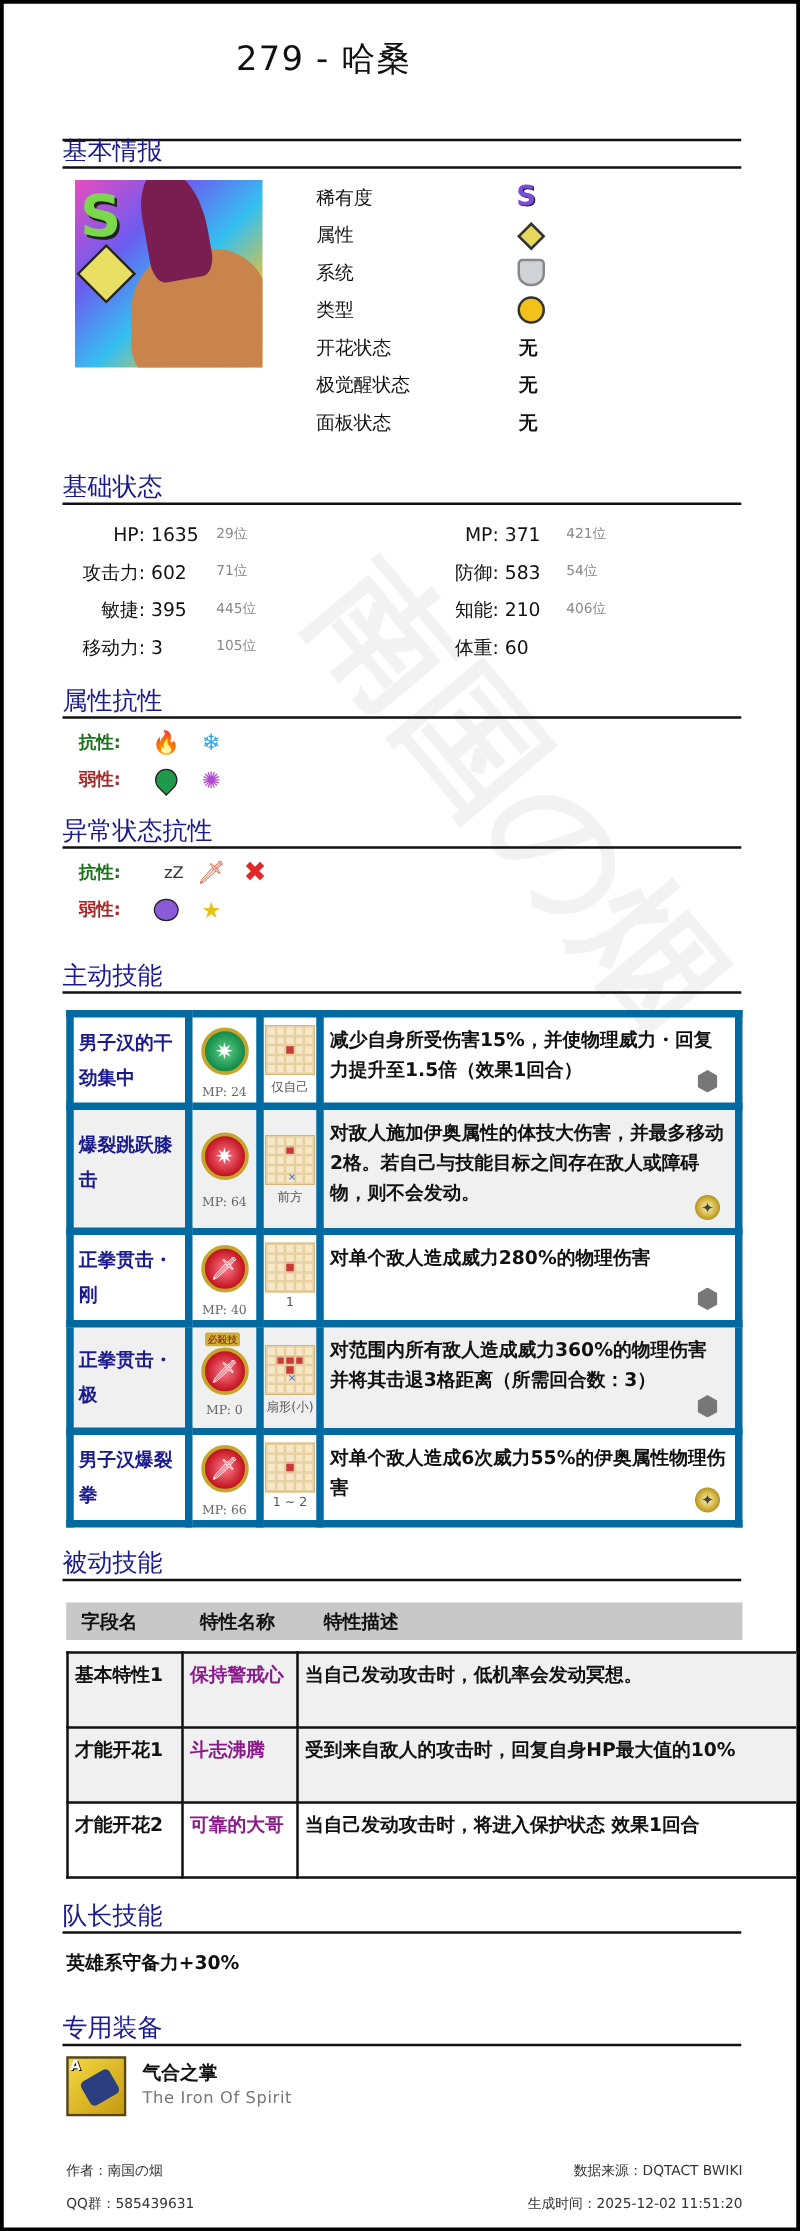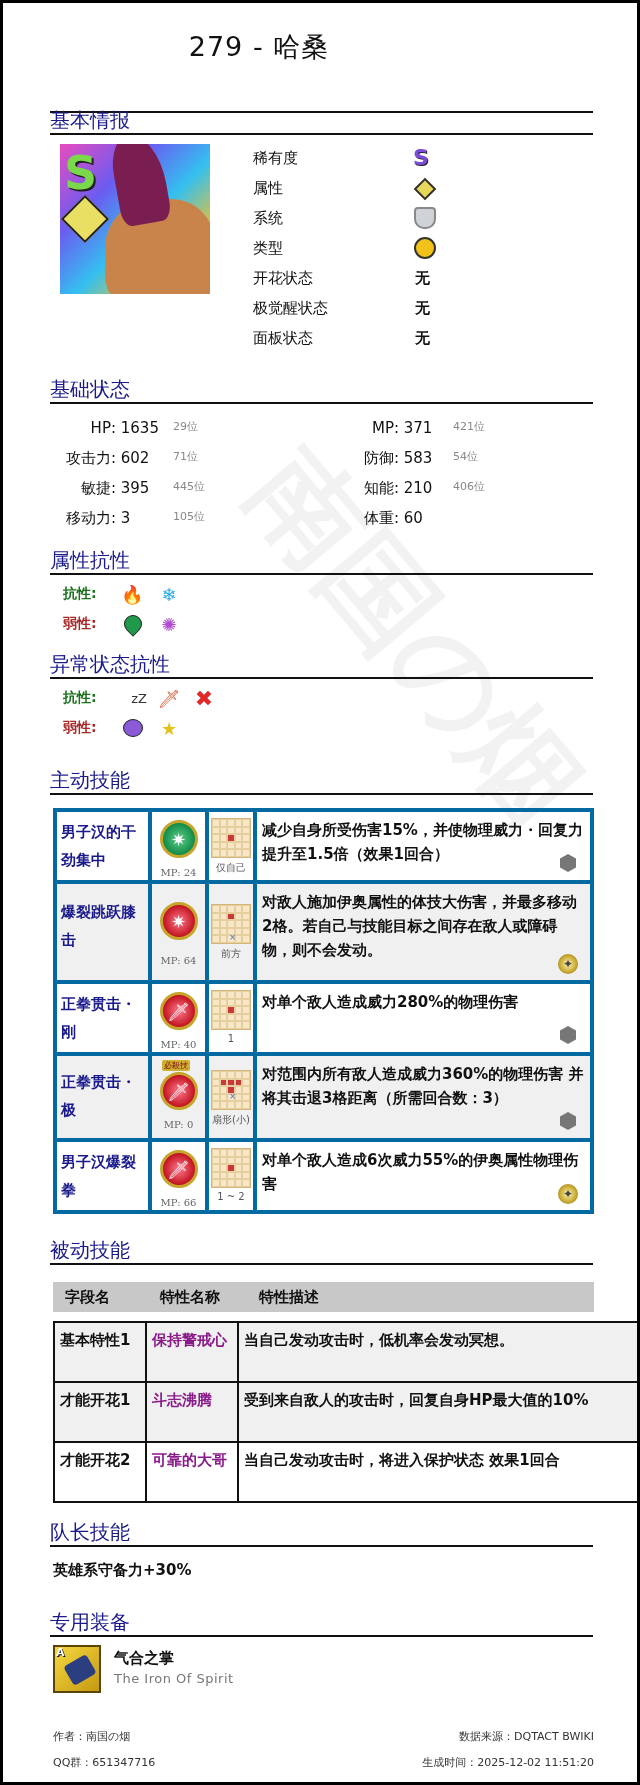--- a/index.html
+++ b/index.html
@@ -22,21 +22,21 @@
   .info-val { position: absolute; left: 412px; height: 20px; font-size: 15px; font-weight: bold; }
   .ico { position: absolute; width: 22px; height: 22px; }
   .stat { position: absolute; font-size: 15px; }
   .stat .lbl { display: inline-block; text-align: right; }
   .rank { position: absolute; font-size: 11px; color: #888; }
   .res-lbl { position: absolute; left: 60px; font-size: 14px; font-weight: bold; }
   .green { color: #197119; }
   .red { color: #a82828; }
   .ricon { position: absolute; width: 22px; height: 22px; display: flex; align-items: center; justify-content: center; font-size: 18px; }
   table.skills { position: absolute; left: 50px; top: 805px; width: 541px; border-collapse: collapse; }
-  table.skills td { border: 4px solid #0369a1; vertical-align: top; margin-left: 44px; }
+  table.skills td { border: 6px solid #0369a1; vertical-align: top; margin-left: 44px; }
   table.skills tr.alt td { background: #f0f0f0; }
   .sk-name { width: 95px; padding: 6px 4px; color: #1a1a8c; font-weight: bold; font-size: 15px; line-height: 28px; }
   .sk-icon { width: 57px; text-align: center; position: relative; }
   .orb { width: 38px; height: 38px; border-radius: 50%; margin: 8px auto 0; border: 3px solid #c5a52c; position: relative; }
   .orb.green-orb { background: radial-gradient(circle,#5fd08a 0%,#128a48 70%); }
   .orb.red-orb { background: radial-gradient(circle,#ff7a8c 0%,#c2121f 70%); }
   .orb span { position: absolute; left: 0; top: 0; width: 100%; height: 100%; display: flex; align-items: center; justify-content: center; color: #fff; font-size: 18px; }
   .sp-tag { position: absolute; left: 10px; top: 4px; font-size: 8px; background: #d0b030; color: #7a1010; padding: 0 2px; border-radius: 2px; font-weight: normal; }
   .mp { font-size: 10px; color: #666; position: absolute; bottom: 2px; left: 0; width: 100%; text-align: center; font-family: "DejaVu Serif", serif; }
   .sk-range { width: 48px; text-align: center; position: relative; }
@@ -408,16 +408,16 @@
   <div class="sec-h" style="top:1606px">专用装备</div>
   <div class="hr" style="top:1632px"></div>
   <div class="equip-img">
     <span class="a">A</span>
     <div class="fist"></div>
   </div>
   <div class="equip-name">气合之掌</div>
   <div class="equip-en">The Iron Of Spirit</div>
 
   <div class="foot" style="left:50px;top:1726px">作者：南国の烟</div>
-  <div class="foot" style="left:50px;top:1752px">QQ群：651347716</div>
+  <div class="foot" style="left:50px;top:1752px">QQ群：585439631</div>
   <div class="foot" style="right:43px;top:1726px;text-align:right">数据来源：DQTACT BWIKI</div>
   <div class="foot" style="right:43px;top:1752px;text-align:right">生成时间：2025-12-02 11:51:20</div>
 </div>
 
 </body></html>

